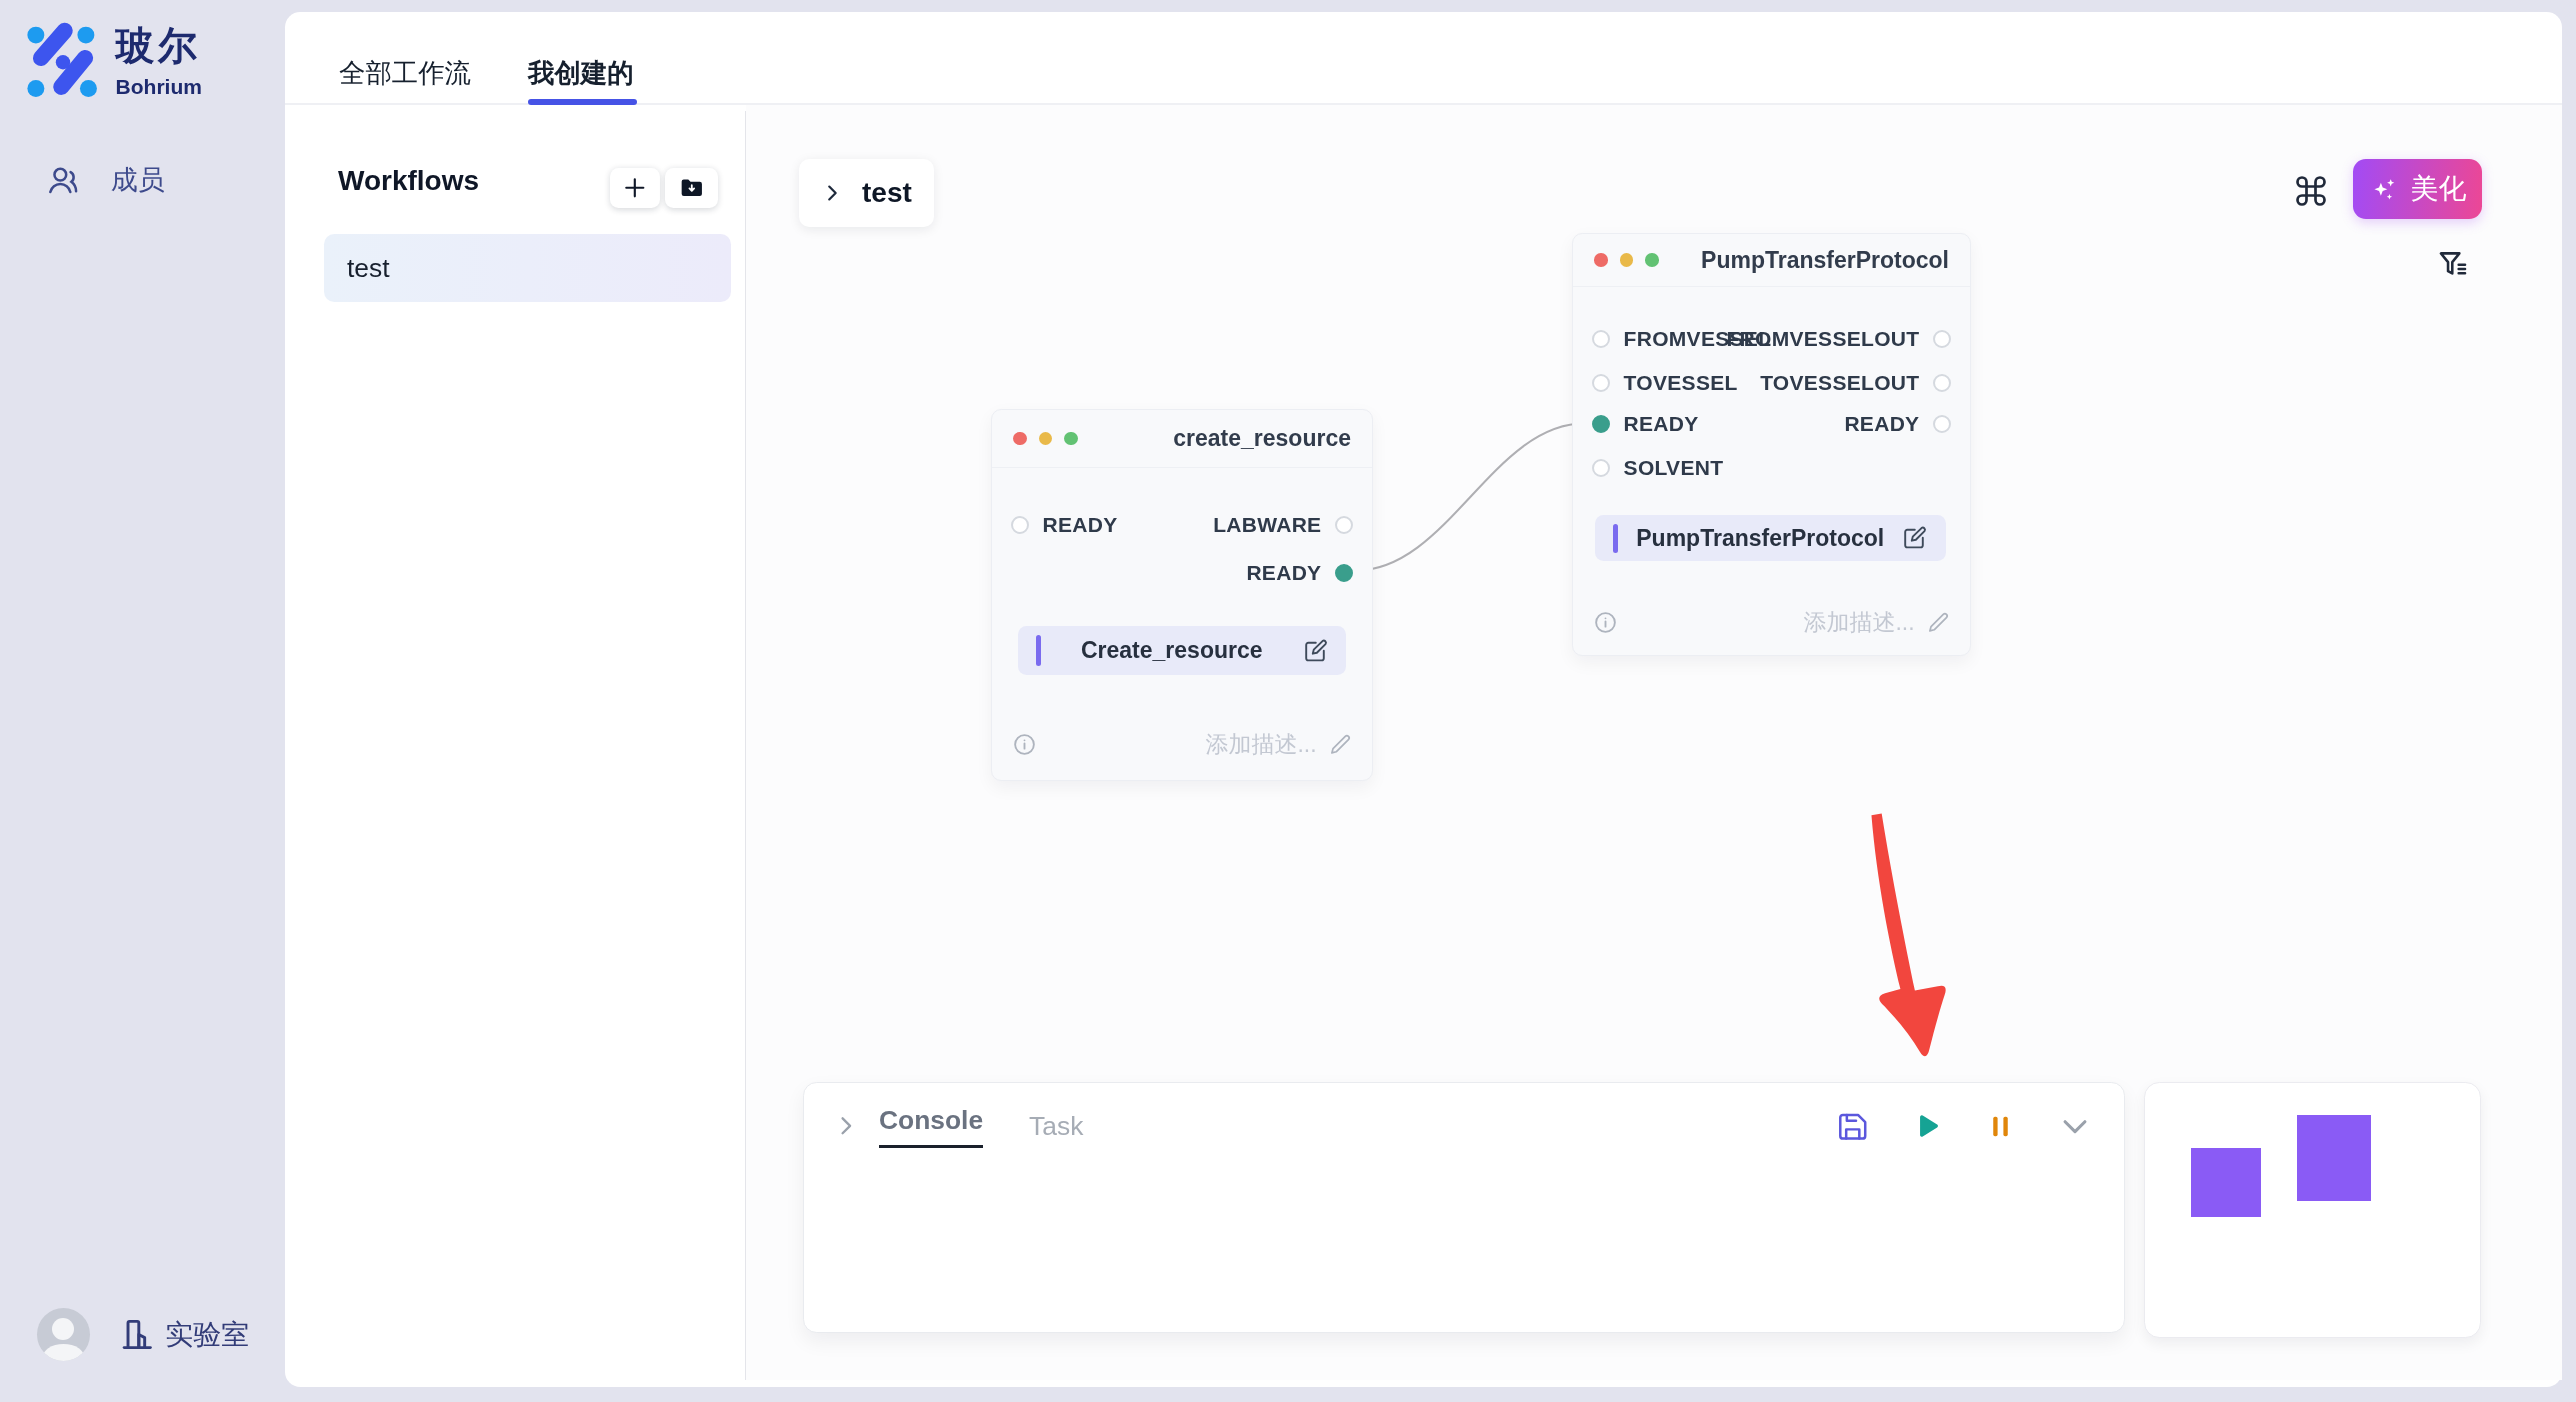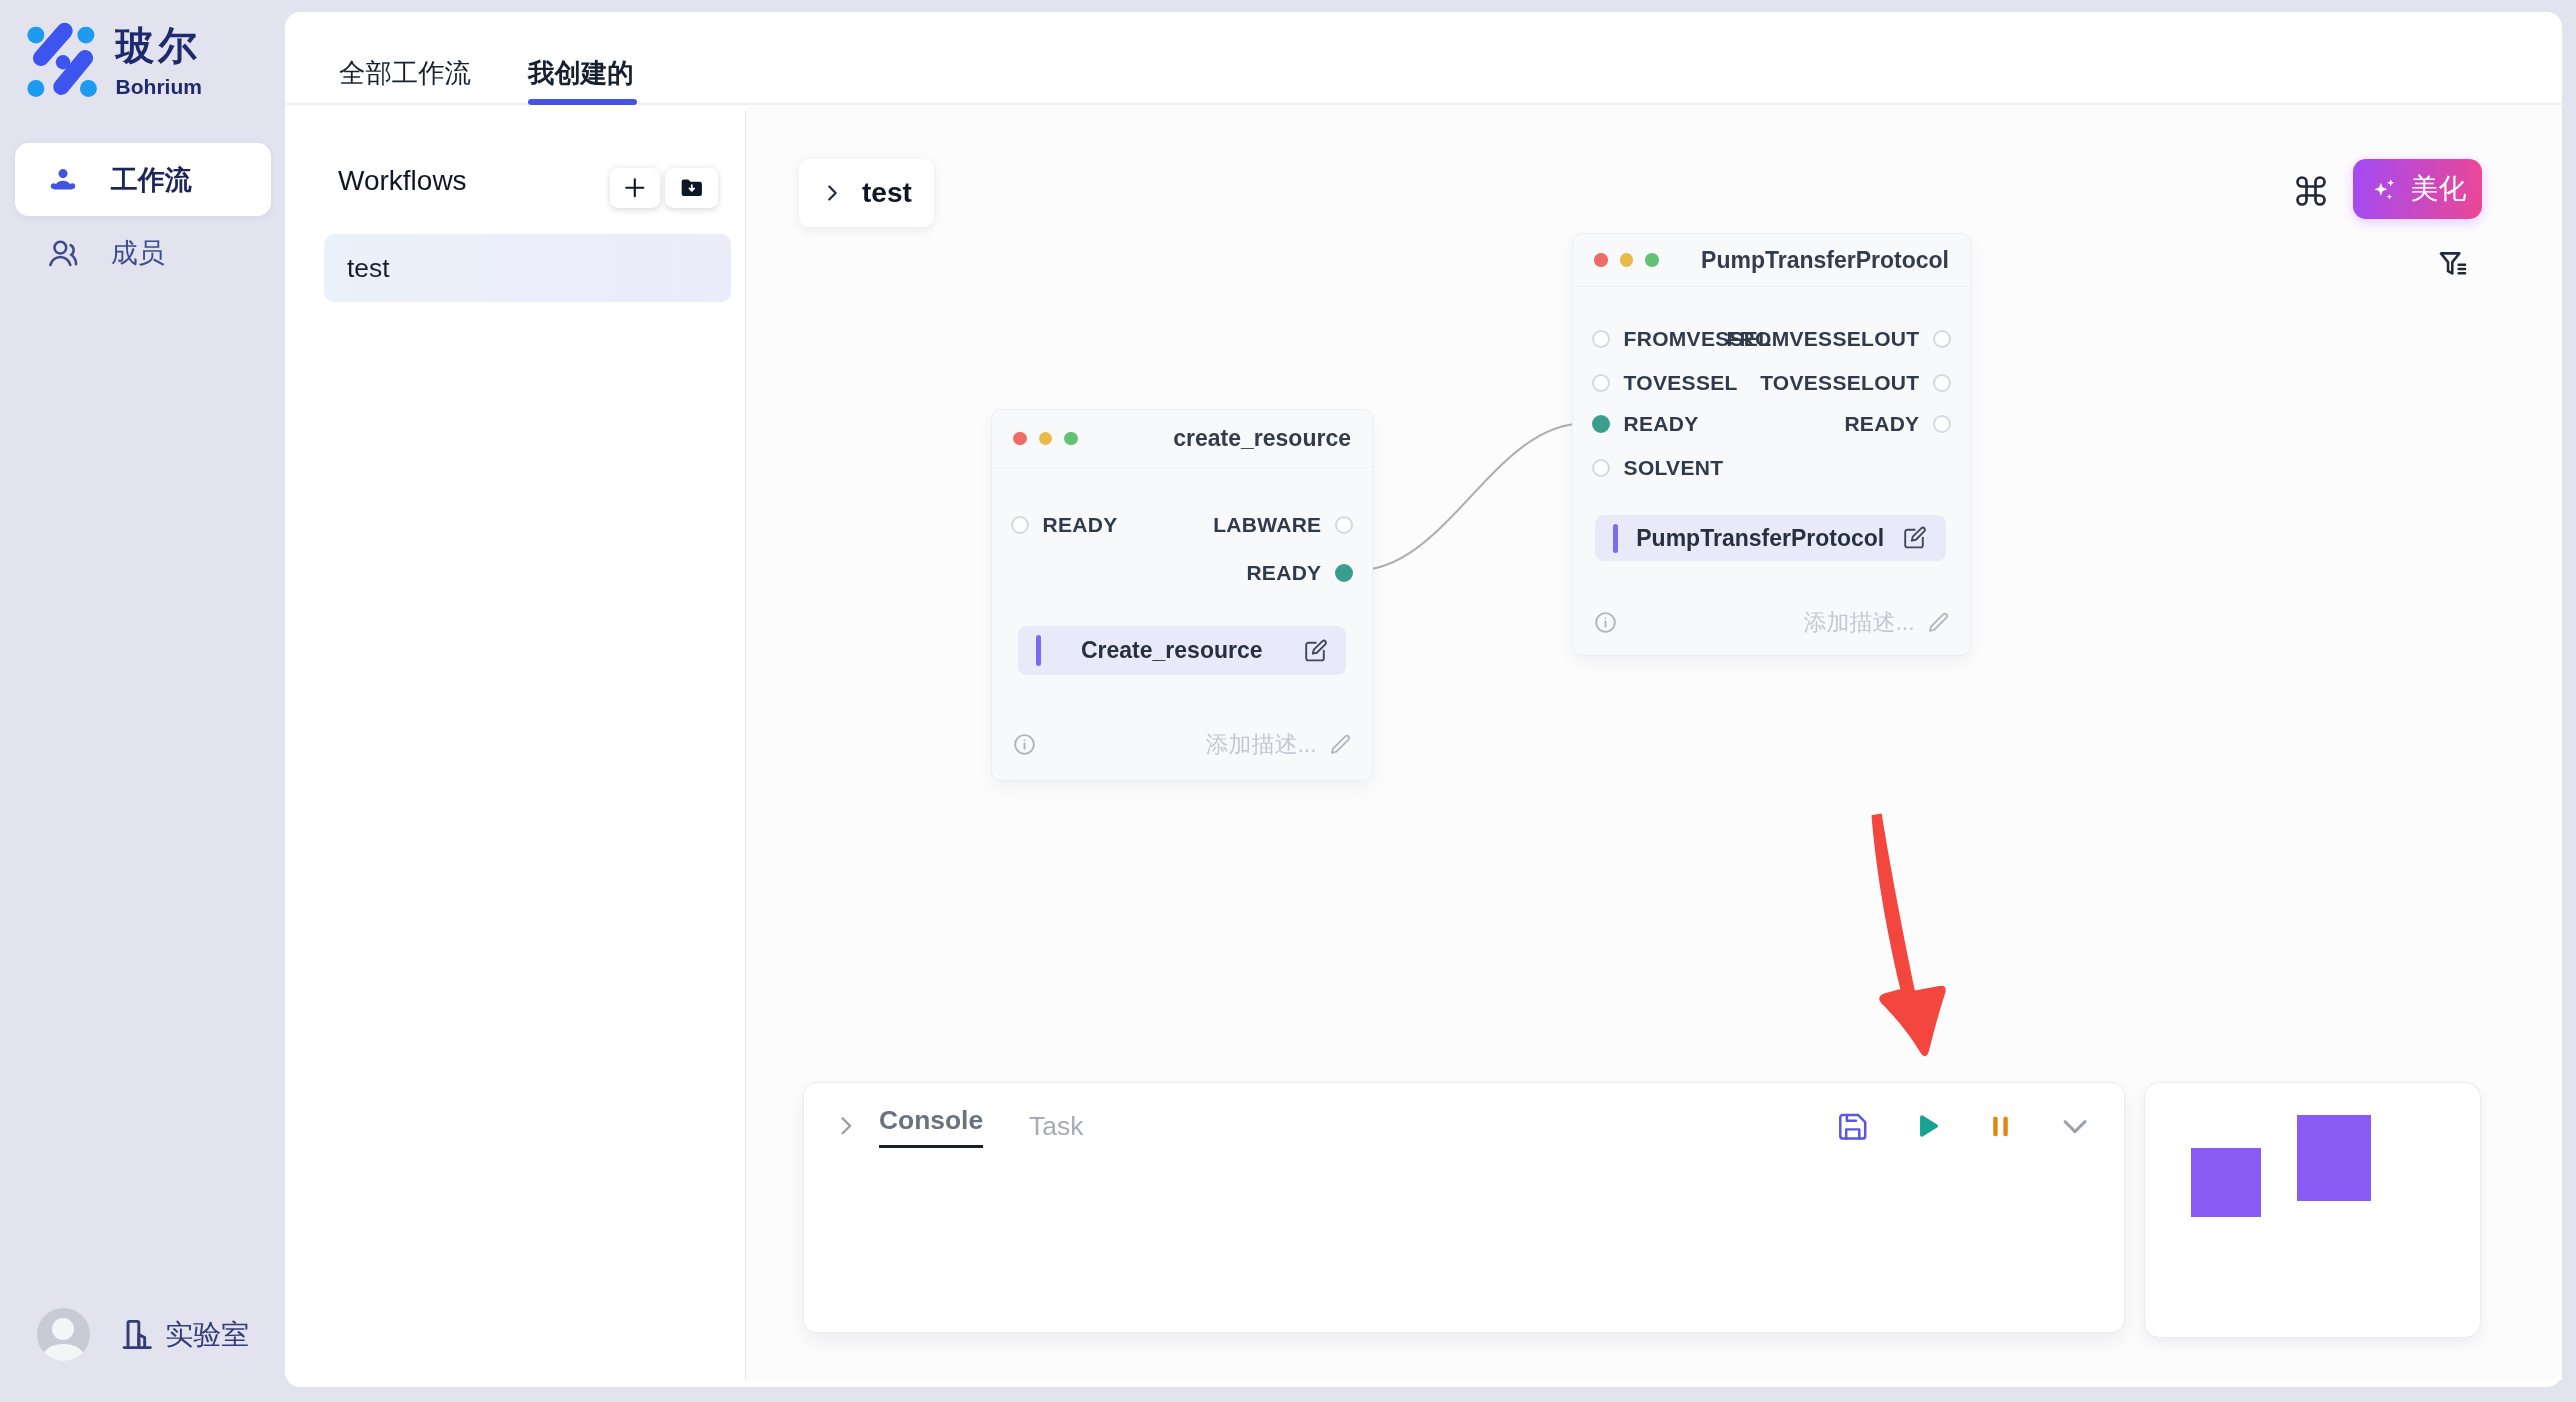--- a/index.html
+++ b/index.html
@@ -27,21 +27,21 @@
   .lab-row svg { width:37px; height:37px; }
   
   .main-panel { position:absolute; left:285px; top:12px; width:2277px; height:1375px; background:#FFFFFF; border-radius:15.3px; }
   .tab { position:absolute; top:55px; height:37px; line-height:37px; font-size:26.4px; color:#16202E; cursor:pointer; }
   .tab-all { left:339px; font-weight:500; }
   .tab-mine { left:528px; font-weight:700; }
   .tab-underline { position:absolute; left:528px; top:99px; width:109px; height:6px; border-radius:3.4px; background:#4653E6; }
   .tabs-divider { position:absolute; left:285px; top:103px; width:2277px; height:1.7px; background:#EFF0F4; }
   .v-divider { position:absolute; left:745px; top:111px; width:1.7px; height:1269px; background:#E4E5EA; }
   
-  .wf-title { position:absolute; left:338px; top:165px; font-size:28px; font-weight:400; color:#0F1727; }
+  .wf-title { position:absolute; left:338px; top:165px; font-size:28px; font-weight:700; color:#0F1727; }
   .icon-btn { position:absolute; top:168px; height:40px; background:#fff; border-radius:8.5px;
     box-shadow:0 1.7px 6px rgba(15,23,42,.16); display:flex; align-items:center; justify-content:center; cursor:pointer; }
   .btn-add { left:610px; width:50px; }
   .btn-folder { left:665px; width:53px; }
   .wf-item { position:absolute; left:324px; top:234px; width:407px; height:68px; border-radius:10.2px;
     background:linear-gradient(90deg,#EAF1FA 0%,#ECEBFA 100%);
     display:flex; align-items:center; padding-left:23px; font-size:26.4px; font-weight:500; color:#18202E; cursor:pointer; }
   
   .canvas-bg { position:absolute; left:746px; top:105px; width:1816px; height:1275px; background:#FCFCFD; }
   .overlay-svg { position:absolute; left:0; top:0; width:2576px; height:1402px; pointer-events:none; }
@@ -106,31 +106,20 @@
       <circle cx="14" cy="82" r="10" fill="#1D9BF0"></circle>
       <circle cx="76" cy="82" r="10" fill="#1D9BF0"></circle>
     </svg>
     <div class="logo-text">
       <div class="zh">玻尔</div>
       <div class="en">Bohrium</div>
     </div>
   </div>
 
   <nav class="side-nav">
-    <div class="nav-item active">
-      <span style="display:flex">
-        <svg viewBox="0 0 24 24" fill="#4353E0">
-          <circle cx="12" cy="7.2" r="3.4"></circle>
-          <path d="M5.4 18.6c0-3.4 3-6 6.6-6s6.6 2.6 6.6 6v.6H5.4z"></path>
-          <circle cx="5" cy="16.6" r="2.1"></circle>
-            <circle cx="19" cy="16.6" r="2.1"></circle>
-        </svg>
-      </span>
-      <span>工作流</span>
-    </div>
     <div class="nav-item">
       <span style="display:flex">
         <svg viewBox="0 0 24 24" fill="none" stroke="#3D4A8C" stroke-width="1.9" stroke-linecap="round">
           <circle cx="10" cy="8" r="4.4"></circle>
           <path d="M17.5 21a7.7 7.7 0 0 0-15 0"></path>
           <path d="M21.8 20.4c0-3-1.7-5.6-3.5-7a4.4 4.4 0 0 0-.6-7.3"></path>
         </svg>
       </span>
       <span>成员</span>
     </div>

